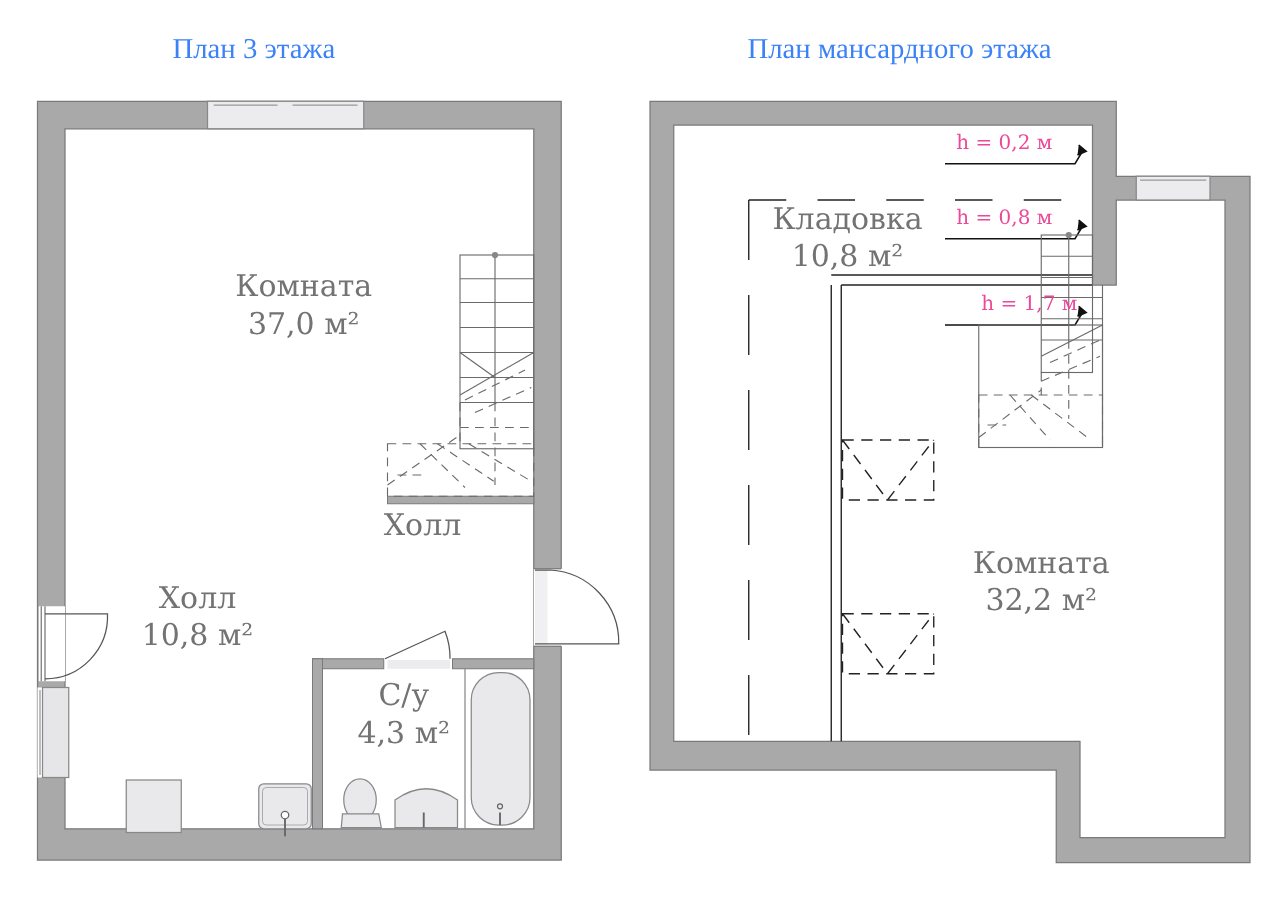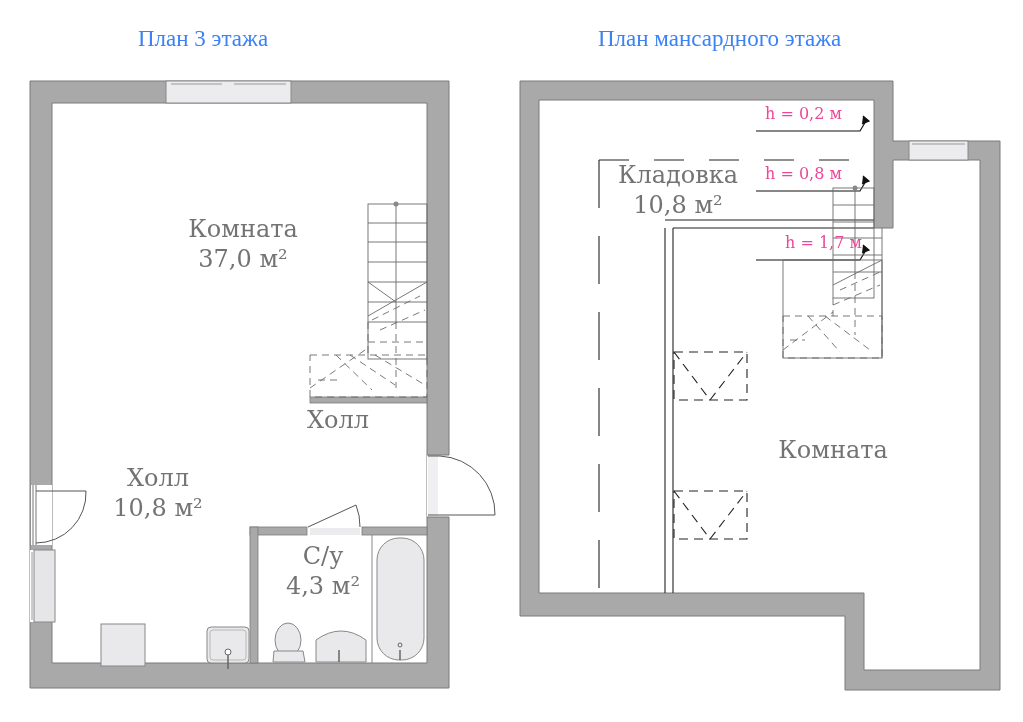--- a/index.html
+++ b/index.html
@@ -195,17 +195,18 @@
   <span class="name">С/у</span>
   <span class="area">4,3 м²</span>
 </div>
 
 <div class="room-label" style="left:603px; top:160px; width:150px;">
   <span class="name">Кладовка</span>
   <span class="area">10,8 м²</span>
 </div>
 <div class="room-label" style="left:763px; top:435px; width:140px;">
   <span class="name">Комната</span>
+  <span class="area">32,2 м²</span>
 </div>
 
 <div class="height-mark" style="left:765px; top:104px;">h = 0,2 м</div>
 <div class="height-mark" style="left:765px; top:164px;">h = 0,8 м</div>
 <div class="height-mark" style="left:765px; top:233px;margin-left:20px;">h = 1,7 м</div>
 
 </body></html>

